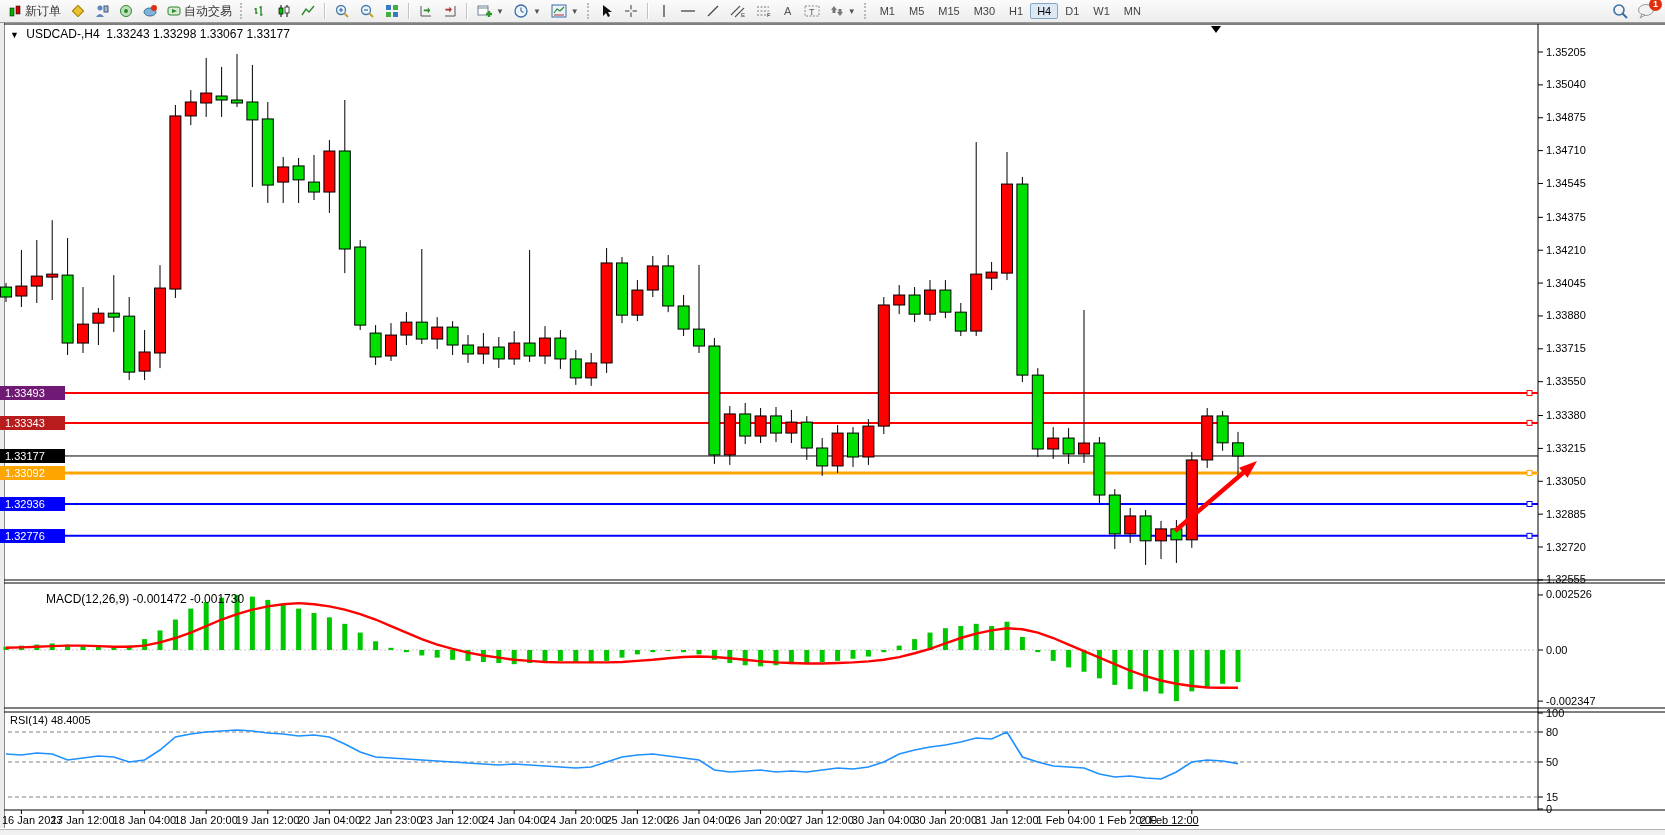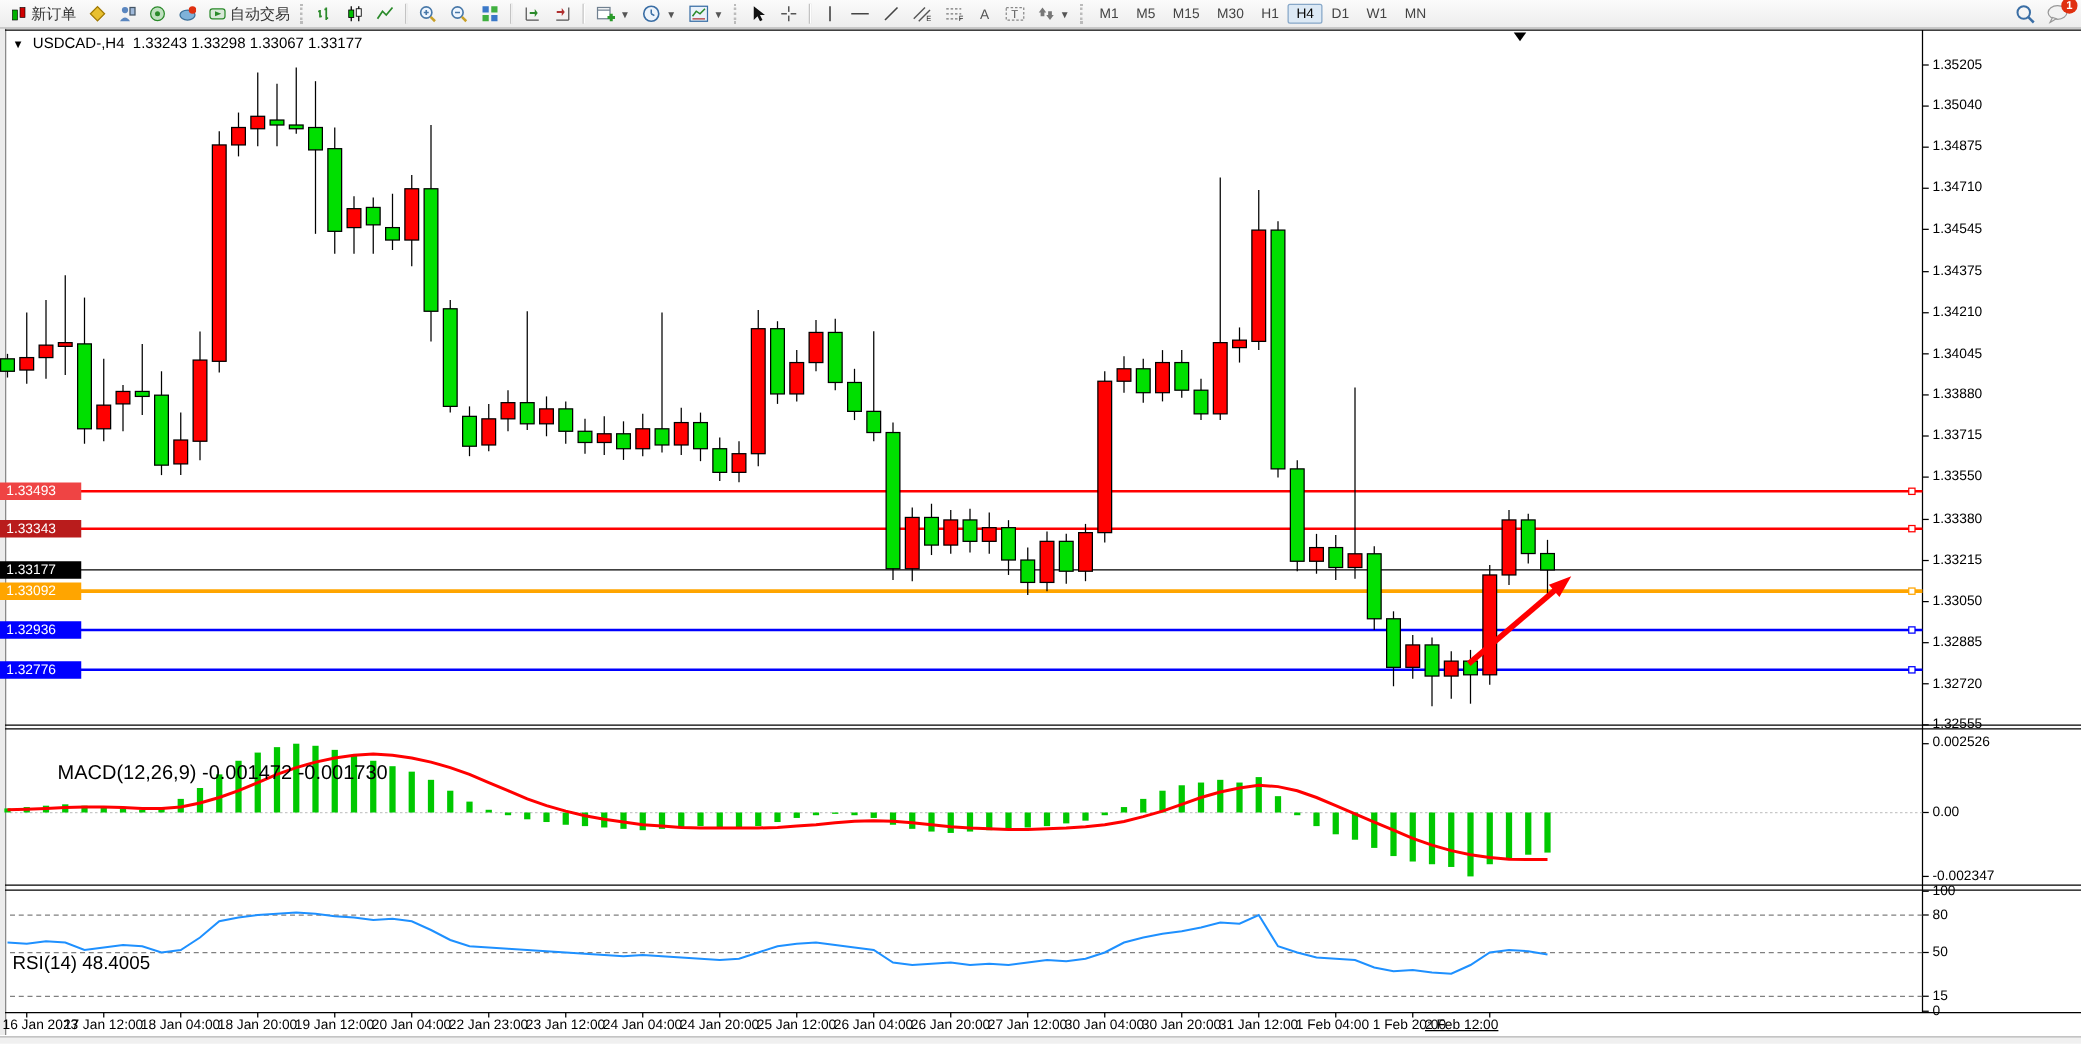--- a/index.html
+++ b/index.html
@@ -17,22 +17,22 @@
   .caret{font-size:8px;color:#555;margin-left:1px;}
   #tb-right{margin-left:auto;display:flex;align-items:center;gap:8px;padding-right:6px;}
   .badge{position:absolute;top:-5px;right:-7px;background:#e03010;color:#fff;border-radius:50%;
     width:13px;height:13px;font-size:9px;line-height:13px;text-align:center;font-weight:bold;}
   .icon{display:inline-block;vertical-align:middle;line-height:0;}
   
   #chartwin{position:absolute;left:0;top:23px;width:1665px;height:812px;background:#fff;}
   #leftedge{position:absolute;left:0;top:23px;width:4px;height:805px;background:#ececec;border-right:1px solid #8a8a8a;}
   #symline{position:absolute;left:10px;top:27px;font-size:12px;color:#000;z-index:5;}
   #symline .dd{font-size:9px;margin-right:4px;}
-  #macdlabel{position:absolute;left:10px;top:610px;font-size:16px;color:#000;z-index:5;padding-left:36px;}
-  #rsilabel{position:absolute;left:10px;top:714px;font-size:15px;color:#000;z-index:5;margin-top:48px;}
+  #macdlabel{position:absolute;left:10px;top:592px;font-size:12px;color:#000;z-index:5;padding-left:36px;}
+  #rsilabel{position:absolute;left:10px;top:714px;font-size:11px;color:#000;z-index:5;}
   #scrollmark{position:absolute;left:1211px;top:26px;width:0;height:0;border-left:5px solid transparent;
     border-right:5px solid transparent;border-top:7px solid #000;z-index:5;}
   svg.layer{position:absolute;left:0;top:0;z-index:3;}
   .pxlabel{position:absolute;font-size:11px;color:#000;z-index:4;}
   .pricebadge{position:absolute;left:1539px;width:60px;height:14px;color:#fff;font-size:11px;
     line-height:14px;padding-left:5px;z-index:6;font-weight:500;}
   .timelabel{position:absolute;top:814px;font-size:11px;color:#000;z-index:4;white-space:nowrap;}
   #bottomstrip{position:absolute;left:0;top:829px;width:1665px;height:6px;background:#f0f0f0;border-top:1px solid #b5b5b5;}
 </style>
 </head>
@@ -679,21 +679,21 @@
       <div class="pxlabel" style="left: 1546px; top: 540.52px;">1.32720</div>
       <div class="pxlabel" style="left: 1546px; top: 573.388px;">1.32555</div>
       <div class="pxlabel" style="left: 1546px; top: 588.467px;">0.002526</div>
       <div class="pxlabel" style="left: 1546px; top: 643.5px; text-align: center;">0.00</div>
       <div class="pxlabel" style="left: 1546px; top: 694.633px;">-0.002347</div>
       <div class="pxlabel" style="left: 1546px; top: 706.5px;">100</div>
       <div class="pxlabel" style="left: 1546px; top: 725.5px;">80</div>
       <div class="pxlabel" style="left: 1546px; top: 755.5px;">50</div>
       <div class="pxlabel" style="left: 1546px; top: 790.5px;">15</div>
       <div class="pxlabel" style="left: 1546px; top: 802.5px;">0</div>
-      <div class="pricebadge" style="left: 0px; top: 386.036px; background: #ef4444;">1.33493</div>
+      <div class="pricebadge" style="left: 0px; top: 386.036px; background: #701a75;">1.33493</div>
       <div class="pricebadge" style="left: 0px; top: 415.916px; background: #b91c1c;">1.33343</div>
       <div class="pricebadge" style="left: 0px; top: 448.984px; background: rgb(0, 0, 0);">1.33177</div>
       <div class="pricebadge" style="left: 0px; top: 465.916px; background: rgb(255, 165, 0);">1.33092</div>
       <div class="pricebadge" style="left: 0px; top: 496.992px; background: rgb(0, 0, 255);">1.32936</div>
       <div class="pricebadge" style="left: 0px; top: 528.865px; background: rgb(0, 0, 255);">1.32776</div>
       <div class="timelabel" style="left: 2px; top: 814px;">16 Jan 2023</div>
       <div class="timelabel" style="left: 51px; top: 814px;">17 Jan 12:00</div>
       <div class="timelabel" style="left: 112.6px; top: 814px;">18 Jan 04:00</div>
       <div class="timelabel" style="left: 174.2px; top: 814px;">18 Jan 20:00</div>
       <div class="timelabel" style="left: 235.8px; top: 814px;">19 Jan 12:00</div>

